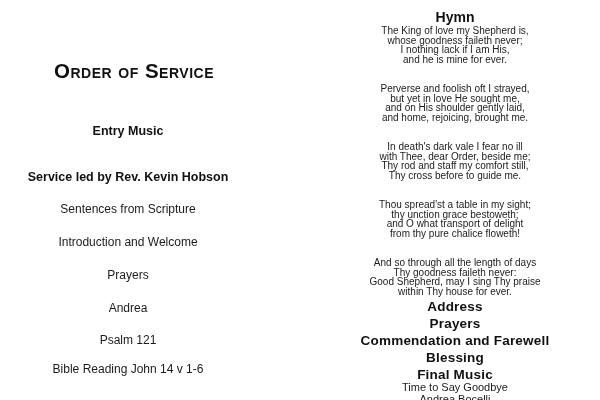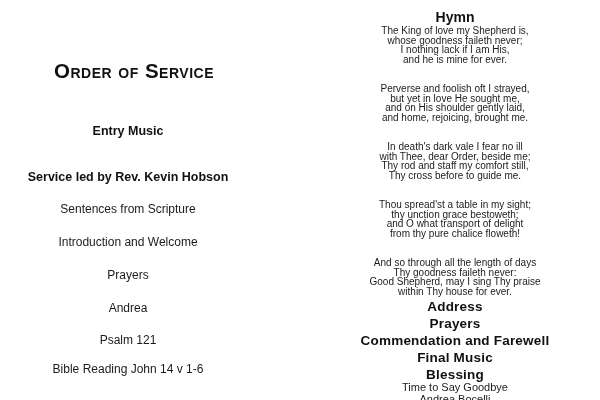--- a/index.html
+++ b/index.html
@@ -148,22 +148,22 @@
 Thy goodness faileth never:
 Good Shepherd, may I sing Thy praise
 within Thy house for ever.</p>
 
     <h3 class="section-heading first">Address</h3>
 
     <h3 class="section-heading">Prayers</h3>
 
     <h3 class="section-heading">Commendation and Farewell</h3>
 
+    <h3 class="section-heading">Blessing</h3>
+
     <h3 class="section-heading">Final Music</h3>
-
-    <h3 class="section-heading">Blessing</h3>
 
     <p class="fm-line">Time to Say Goodbye</p>
 
     <p class="fm-line">Andrea Bocelli</p>
   </section>
 
 </div>
 
 </body></html>

